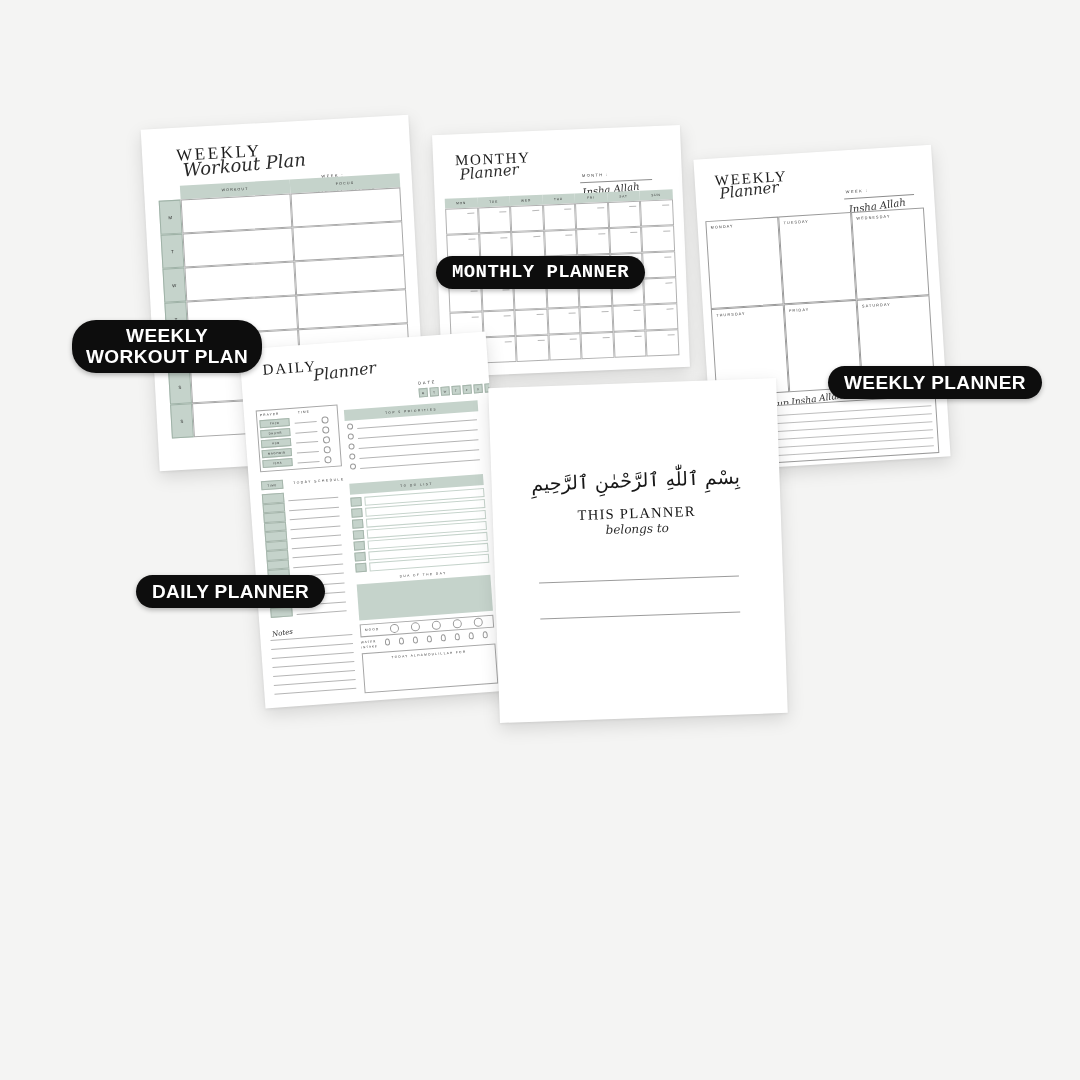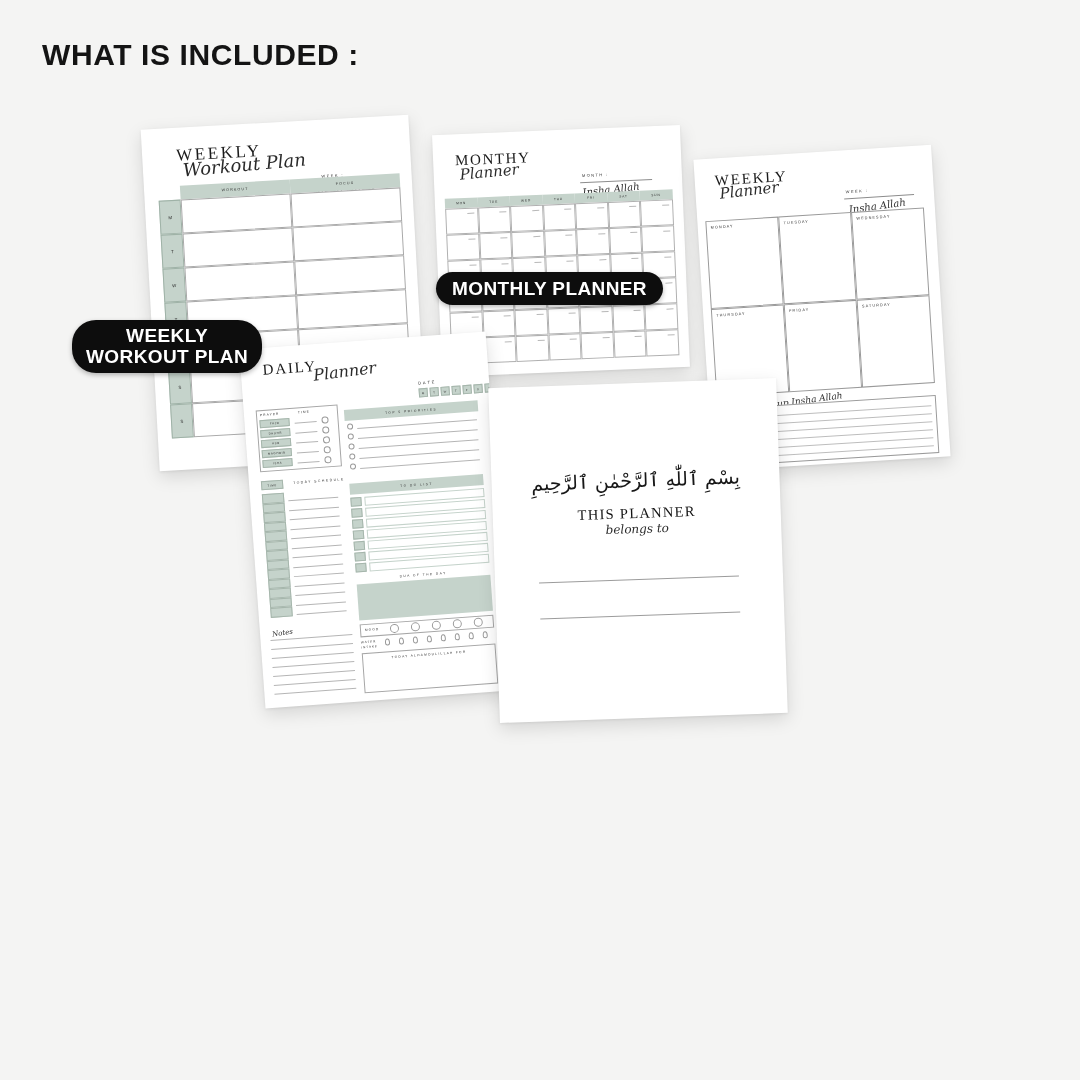--- a/index.html
+++ b/index.html
@@ -177,21 +177,20 @@
     white-space: nowrap; line-height: 1.12; text-align: center;
     box-shadow: 0 2px 5px rgba(0,0,0,0.28);
   }
   .pill.two { border-radius: 24px; padding: 5px 14px; }
 </style>
 </head>
 <body>
 
 <div id="stage">
 
-  <div class="heading">WHAT IS INCLUDED :</div>
 
   <div class="sheet" id="sheet-workout">
     <div class="sheet-inner" id="wk-inner">
       <div class="wk-title-a serif">WEEKLY</div>
       <div class="wk-title-b script">Workout Plan</div>
       <div class="field-lbl" style="left:178px;top:54px;">WEEK :</div>
       <div class="field-line" style="left:176px;top:63px;width:76px;"></div>
       <div class="insha script" style="left:168px;top:64px;">Insha Allah</div>
     <div class="thead-cell" style="left:36px;top:58px;width:110px;height:14px;">
           <span>WORKOUT</span>
@@ -585,15 +584,17 @@
       <div class="fp-t2 script">belongs to</div>
       <div class="fp-line" style="top:196px;"></div>
       <div class="fp-line" style="top:232px;"></div>
     </div>
   </div>
 
   <div class="pill two" style="left:72px;top:320px;">
     <div>WEEKLY</div>
     <div>WORKOUT PLAN</div>
   </div>
-  <div class="pill" style="left:436px;top:272px;">MONTHLY PLANNER</div>
+  <div class="pill" style="left:436px;top:256px;font-family:Liberation Mono, monospace;">MONTHLY PLANNER</div>
+  <div class="pill" style="left:828px;top:366px;">WEEKLY PLANNER</div>
+  <div class="pill" style="left:136px;top:575px;">DAILY PLANNER</div>
 
 </div>
 
 </body></html>

